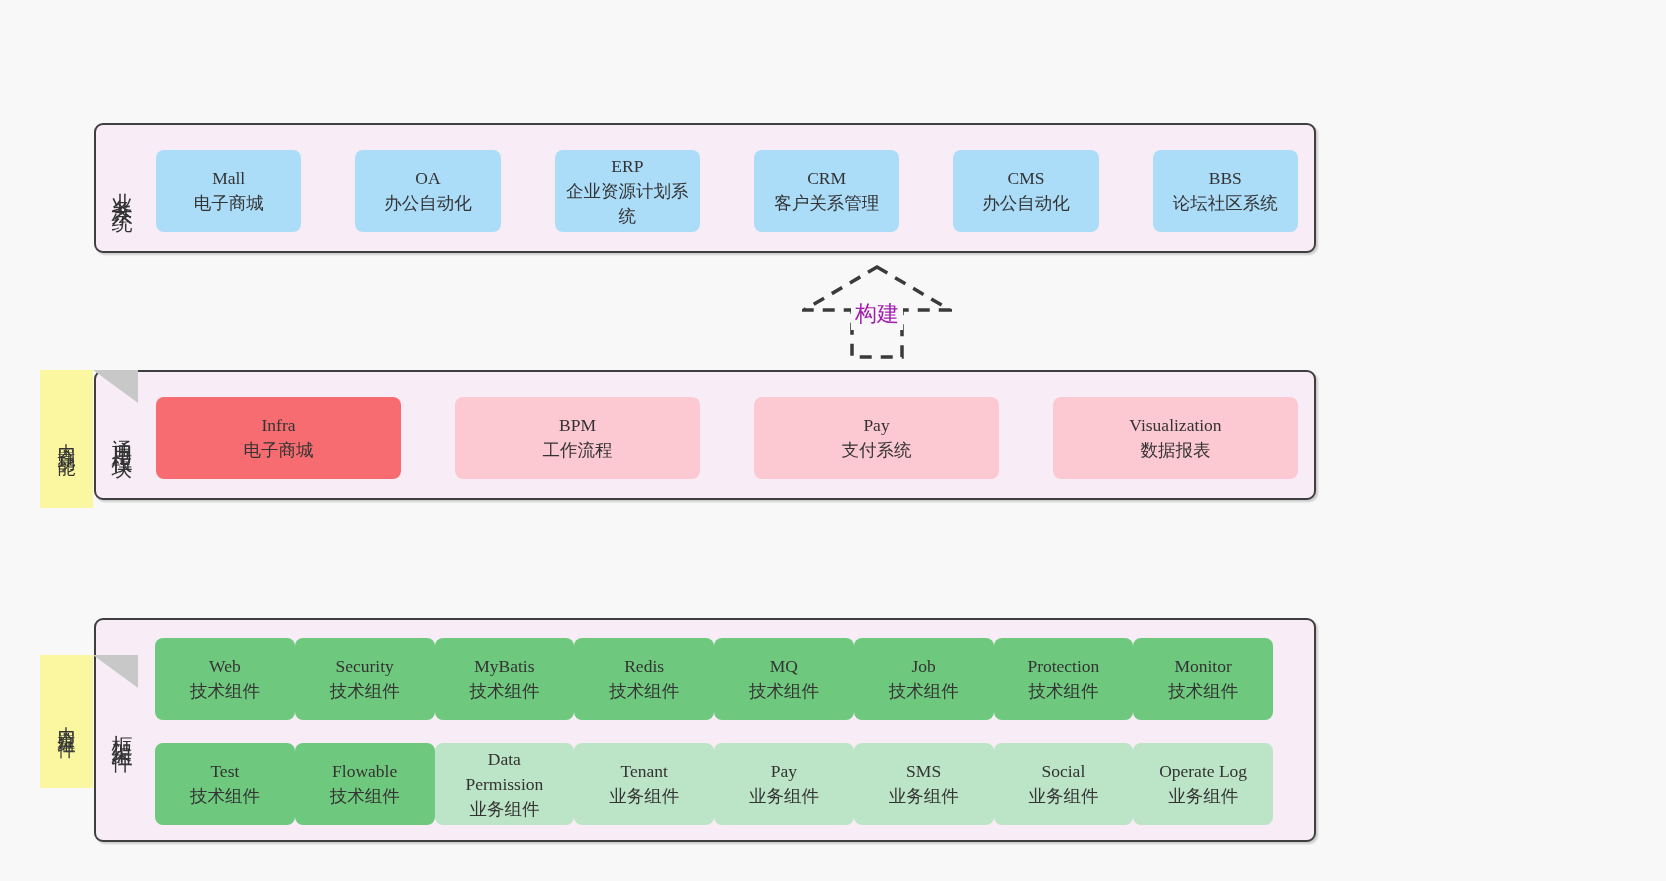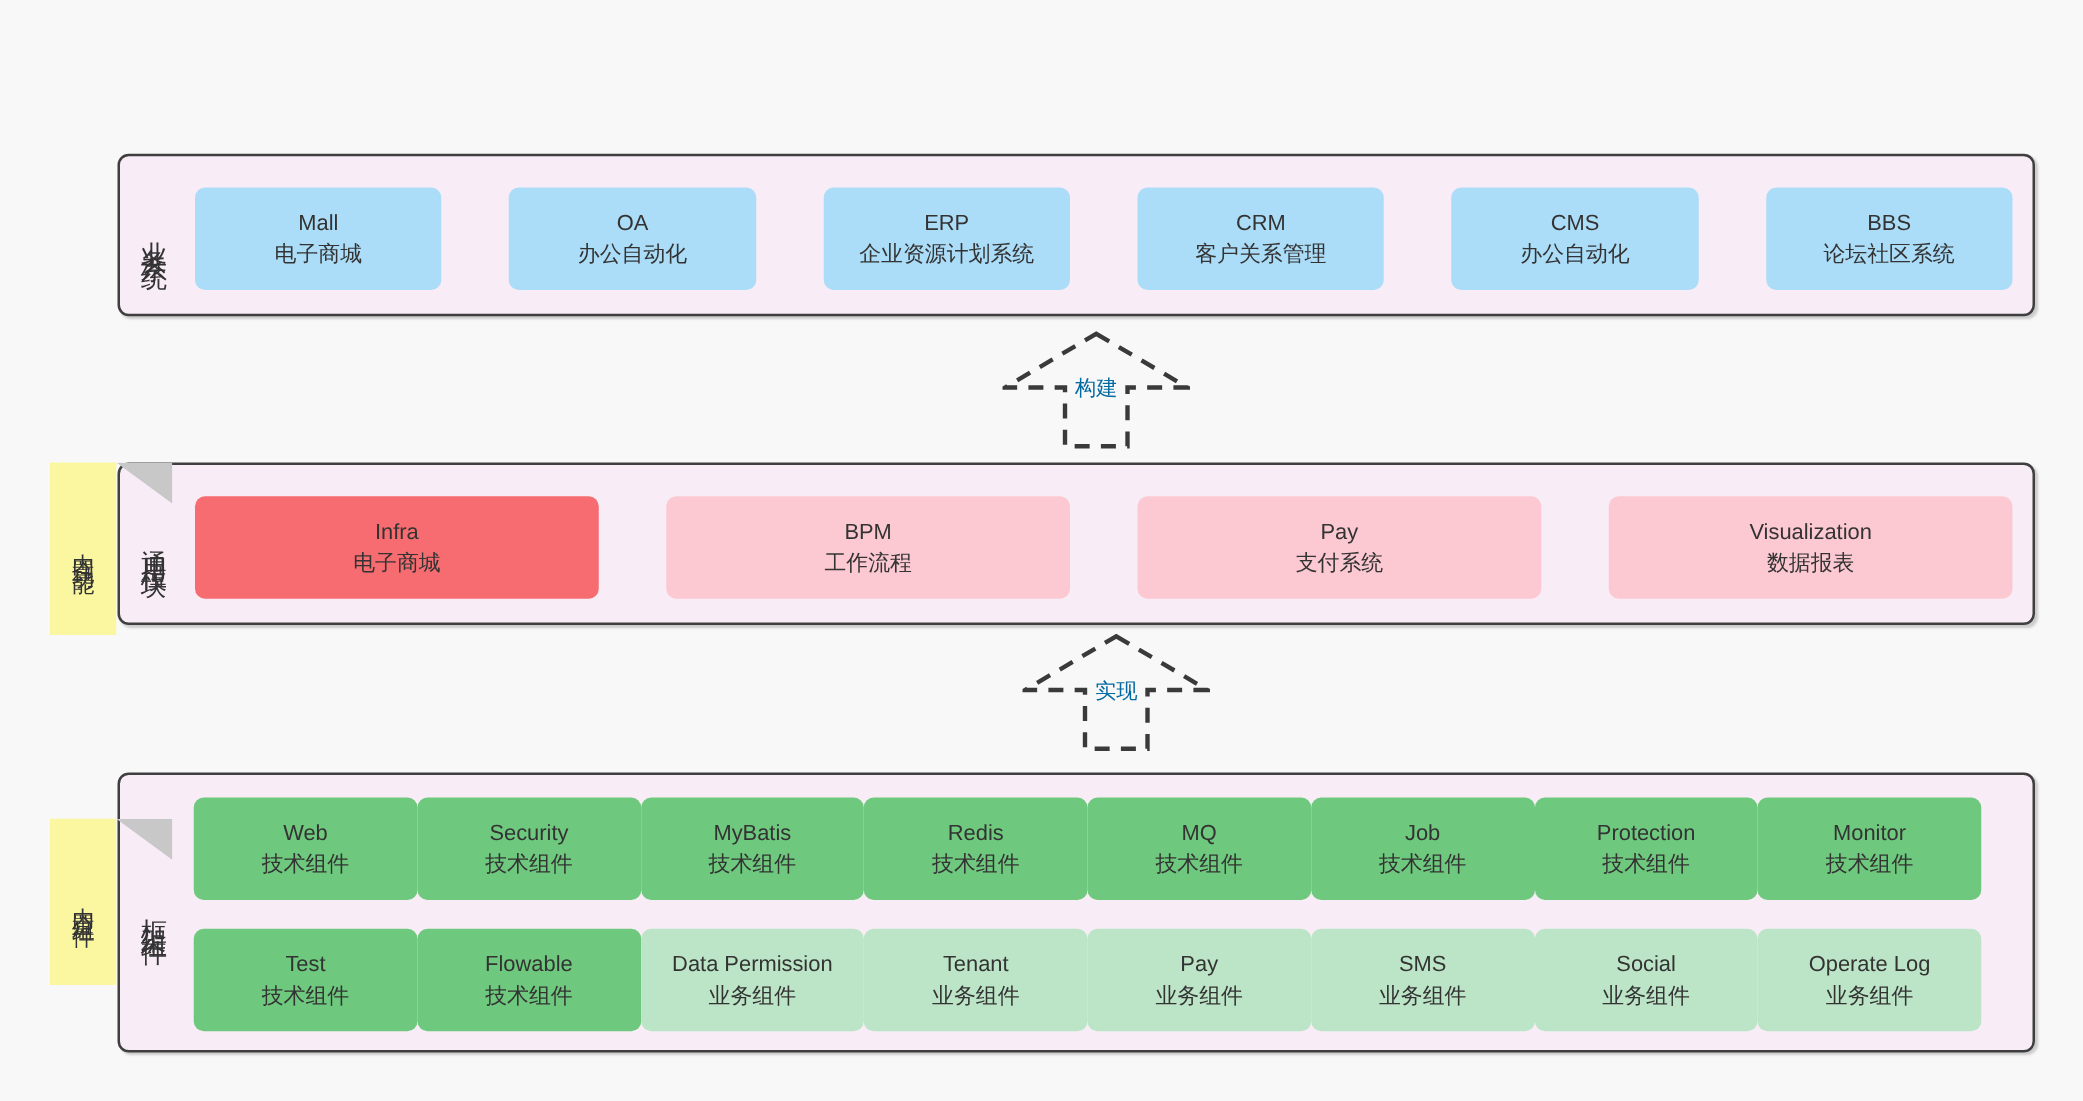--- a/index.html
+++ b/index.html
@@ -9,26 +9,27 @@
     background: var(--page_bg, #f8f8f8);
     color: var(--text, #333);
     overflow: hidden;
   }
   .stage { position: relative; width: 1666px; height: 881px; }
 
   
   .panel {
     position: absolute;
     left: 94px;
-    width: 1534px;
+    width: 1222px;
     background: var(--panel_bg, #f8edf6);
     border: 2px solid var(--panel_border, #3f3f3f);
     border-radius: 9px;
     box-shadow: 2px 2px 2px rgba(0,0,0,0.18);
     z-index: 1;
+    font-family: Liberation Serif, serif;
   }
   .panel-business   { top: 123px; height: 130px; }
   .panel-modules    { top: 370px; height: 130px; }
   .panel-components { top: 618px; height: 224px; }
 
   .vtext {
     writing-mode: vertical-rl;
     text-orientation: upright;
     letter-spacing: 6px;
     font-size: 21px;
@@ -120,22 +121,22 @@
     stroke-width: 3.5;
     stroke-dasharray: 12 9;
   }
   .arrow-label {
     position: absolute;
     left: 50%;
     top: 34px;
     transform: translateX(-50%);
     background: var(--page_bg, #f8f8f8);
     padding: 1px 4px;
-    font-size: 17px;
-    color: #0369a1;
+    font-size: 22px;
+    color: #a21caf;
     white-space: nowrap;
   }
 </style>
 </head>
 <body>
 
 <div class="stage">
 
   <div class="panel panel-business">
     <div class="panel-label vtext">业务系统</div>
@@ -193,26 +194,20 @@
         <div>Pay</div>
         <div>支付系统</div>
       </div>
       <div class="box" data-variant="pink">
         <div>Visualization</div>
         <div>数据报表</div>
       </div>
     </div>
   </div>
 
-  <div class="arrow arrow-2">
-    <svg viewBox="0 0 150 96">
-      <polygon points="75,3 148,46 100,46 100,93 50,93 50,46 2,46"></polygon>
-    </svg>
-    <div class="arrow-label">实现</div>
-  </div>
 
   <div class="sticky sticky-components">
     <div class="vtext">内置组件</div>
     <div class="fold"></div>
   </div>
   <div class="panel panel-components">
     <div class="panel-label vtext">框架组件</div>
     <div class="box-row row-1">
       <div class="box" data-variant="green">
         <div>Web</div>

